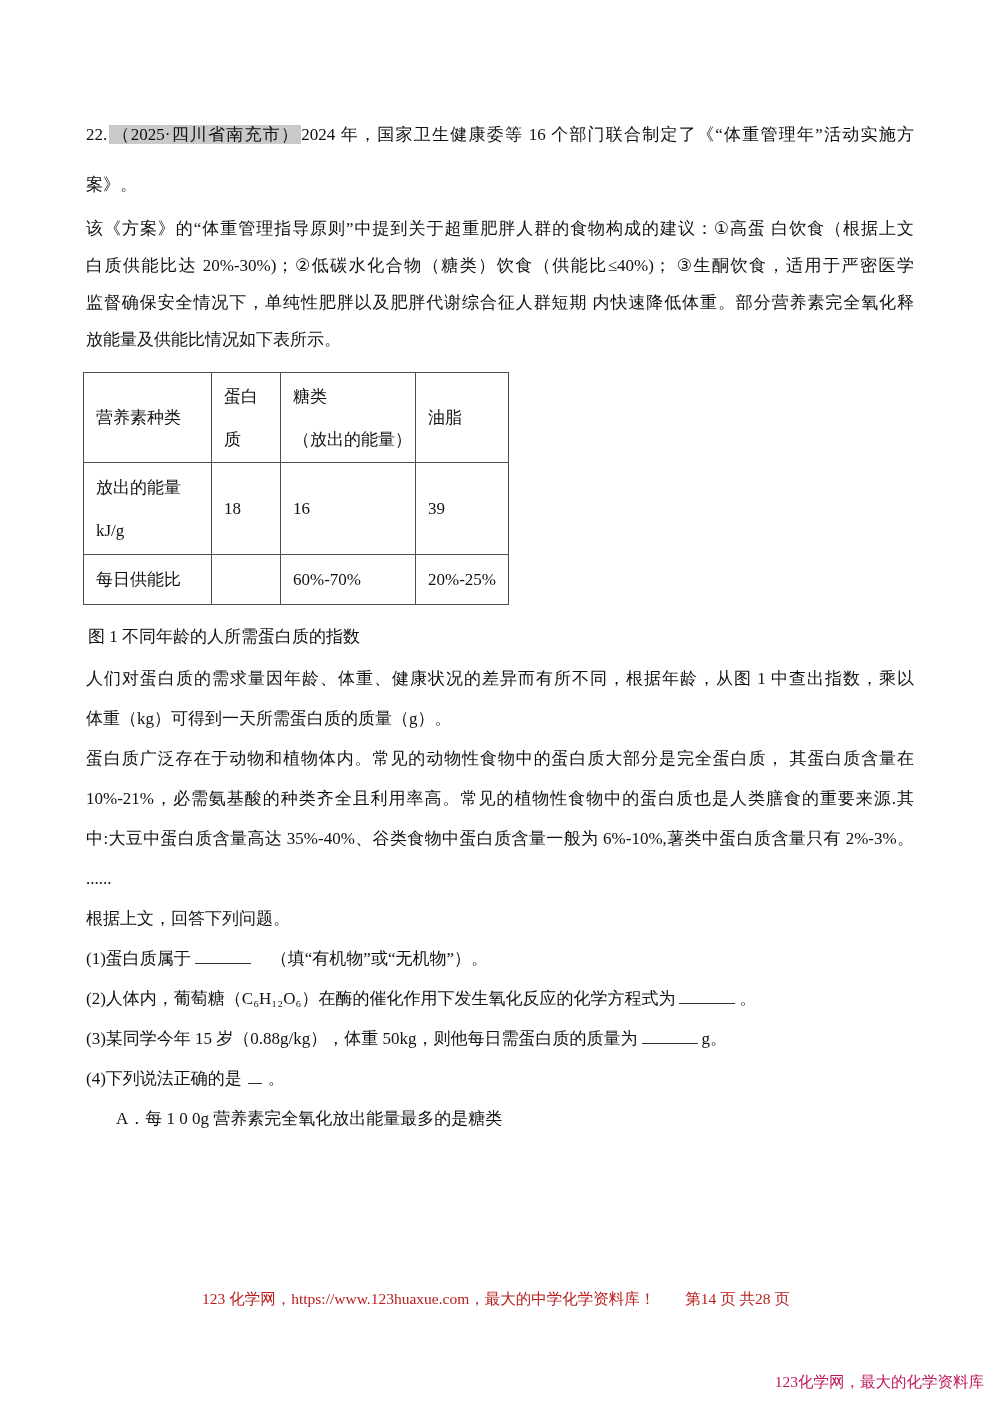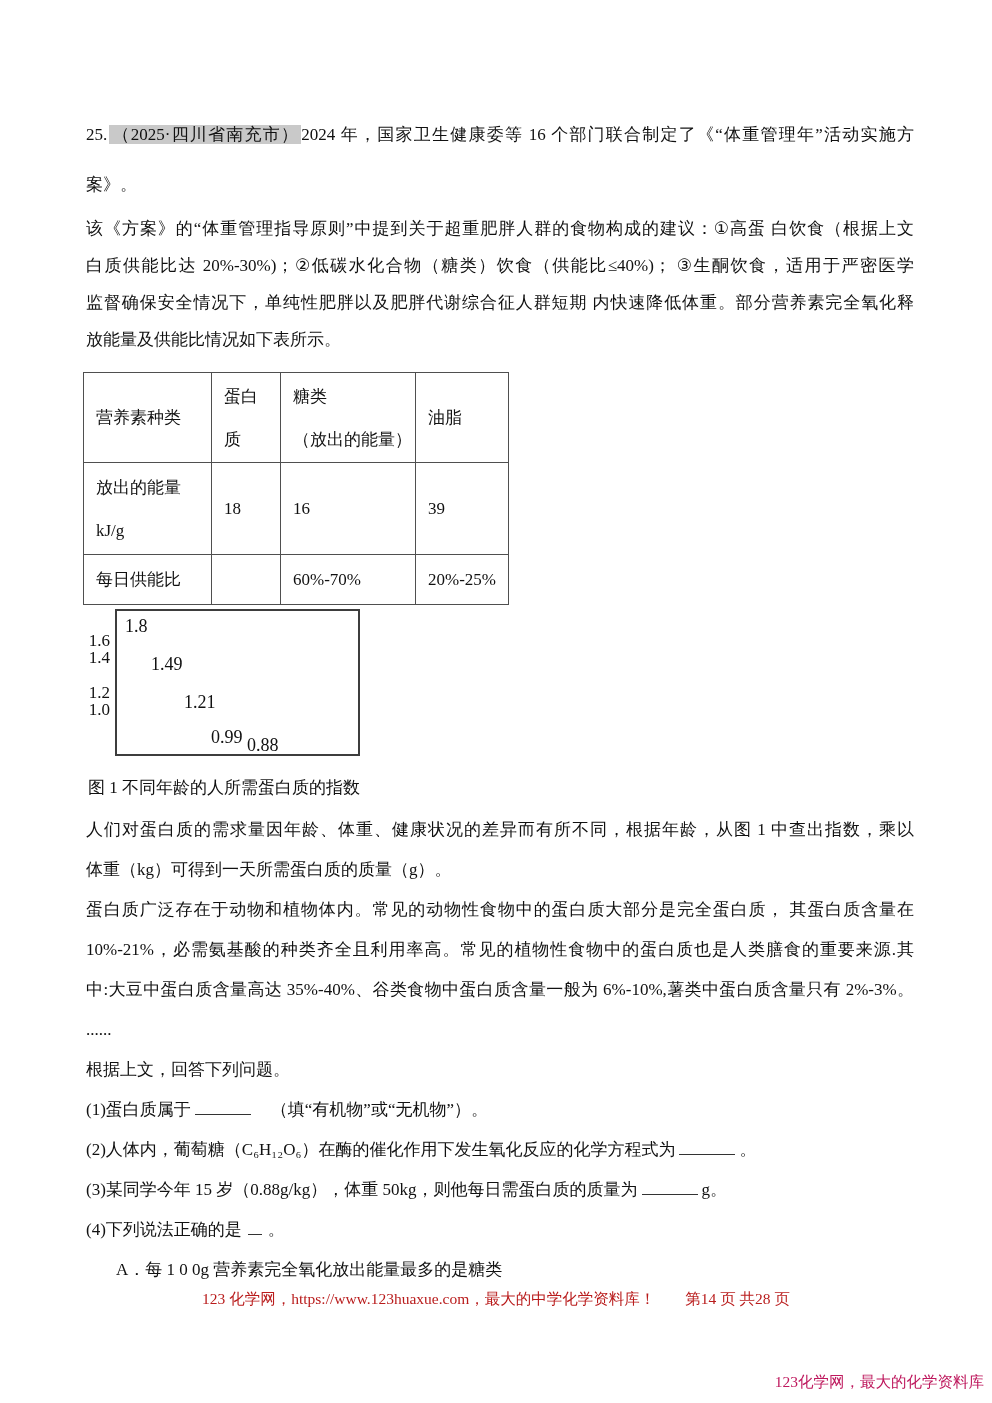--- a/index.html
+++ b/index.html
@@ -105,21 +105,21 @@
     white-space: nowrap;
   }
 </style>
 </head>
 <body>
 
 <div class="page">
   <div class="content">
 
     <div class="p1">
-      <div class="line full"><span class="num">25.</span><span class="hl">（2025·四川省南充市）</span><span>2024 年，国家卫生健康委等 16 个部门联合制定了《“体重管理年”活动实施方</span></div>
+      <div class="line full"><span class="num">22.</span><span class="hl">（2025·四川省南充市）</span><span>2024 年，国家卫生健康委等 16 个部门联合制定了《“体重管理年”活动实施方</span></div>
       <div class="line">案》。</div>
     </div>
 
     <div class="p2">
       <div class="line full">该《方案》的“体重管理指导原则”中提到关于超重肥胖人群的食物构成的建议：①高蛋 白饮食（根据上文</div>
       <div class="line full">白质供能比达 20%-30%)；②低碳水化合物（糖类）饮食（供能比≤40%)； ③生酮饮食，适用于严密医学</div>
       <div class="line full">监督确保安全情况下，单纯性肥胖以及肥胖代谢综合征人群短期 内快速降低体重。部分营养素完全氧化释</div>
       <div class="line">放能量及供能比情况如下表所示。</div>
     </div>
 
@@ -142,33 +142,20 @@
         </tr>
         <tr class="r-ratio">
           <td class="c0">每日供能比</td>
           <td class="c1"></td>
           <td class="c2">60%-70%</td>
           <td class="c3">20%-25%</td>
         </tr>
       </tbody>
     </table>
 
-    <div class="figure-wrap">
-      <div class="figure-box">
-        <span class="ytick yt0">1.6</span>
-        <span class="ytick yt1">1.4</span>
-        <span class="ytick yt2">1.2</span>
-        <span class="ytick yt3">1.0</span>
-        <span class="dlabel dl0">1.8</span>
-        <span class="dlabel dl1">1.49</span>
-        <span class="dlabel dl2">1.21</span>
-        <span class="dlabel dl3">0.99</span>
-        <span class="dlabel dl4">0.88</span>
-      </div>
-    </div>
     <div class="caption">图 1 不同年龄的人所需蛋白质的指数</div>
 
     <div class="flow">
       <div class="line full">人们对蛋白质的需求量因年龄、体重、健康状况的差异而有所不同，根据年龄，从图 1 中查出指数，乘以</div>
       <div class="line">体重（kg）可得到一天所需蛋白质的质量（g）。</div>
       <div class="line full">蛋白质广泛存在于动物和植物体内。常见的动物性食物中的蛋白质大部分是完全蛋白质， 其蛋白质含量在</div>
       <div class="line full">10%-21%，必需氨基酸的种类齐全且利用率高。常见的植物性食物中的蛋白质也是人类膳食的重要来源.其</div>
       <div class="line full">中:大豆中蛋白质含量高达 35%-40%、谷类食物中蛋白质含量一般为 6%-10%,薯类中蛋白质含量只有 2%-3%。</div>
       <div class="line">......</div>
       <div class="line">根据上文，回答下列问题。</div>

